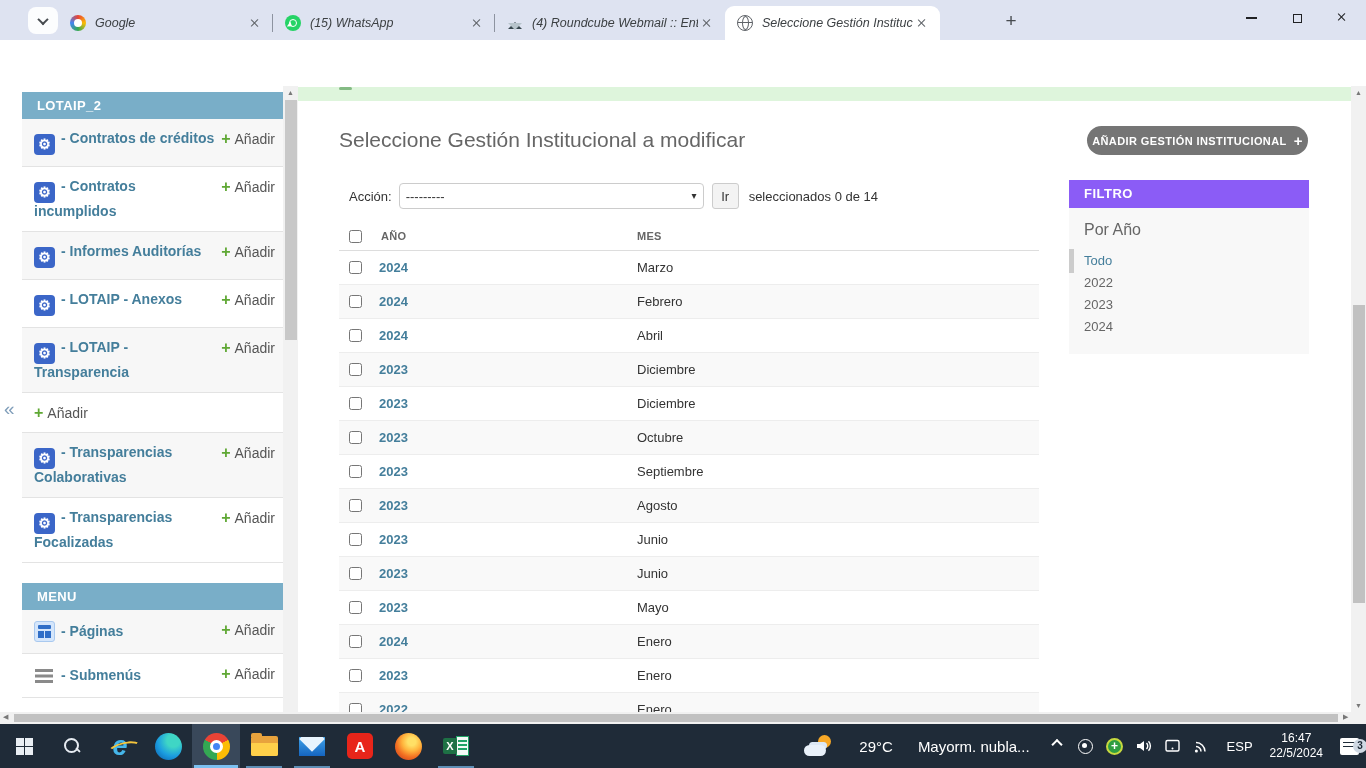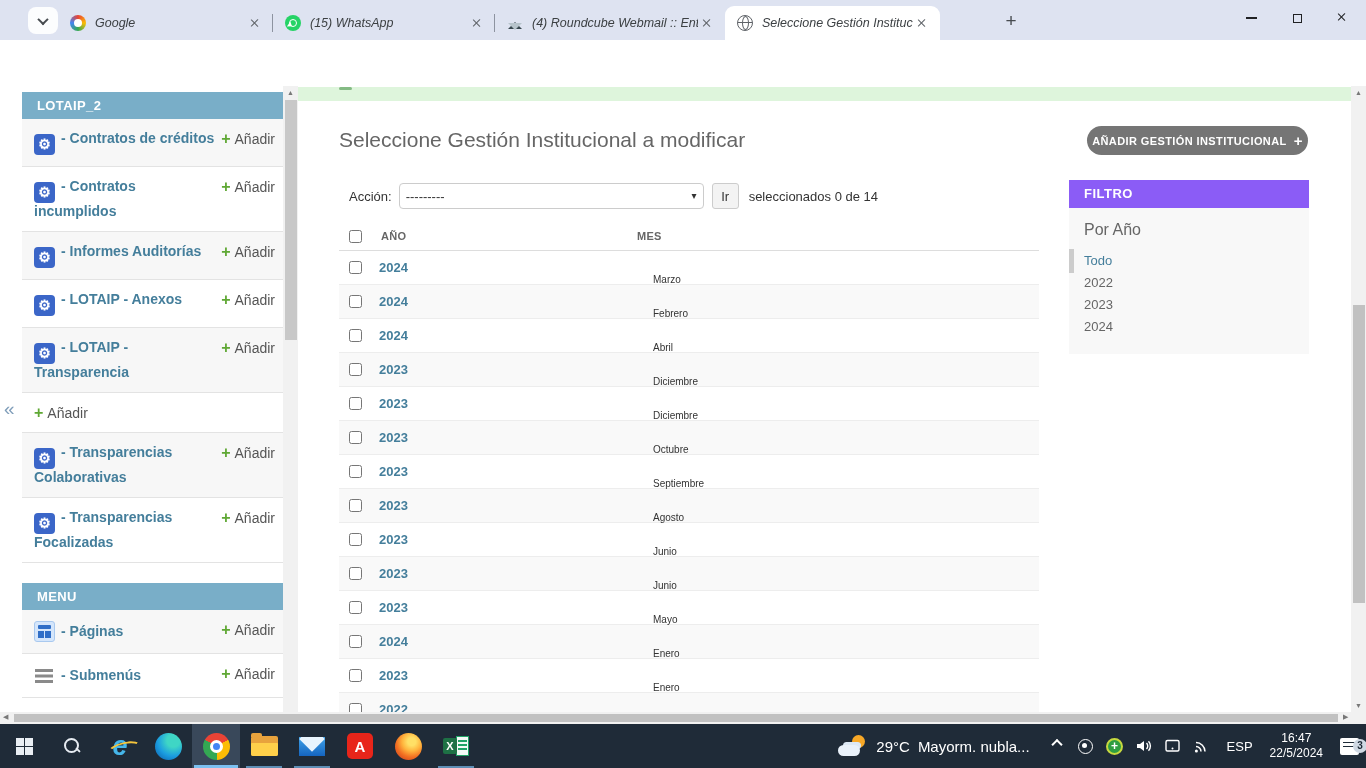--- a/index.html
+++ b/index.html
@@ -99,21 +99,21 @@
   
   .chg-table { position:absolute; left:339px; top:136px; width:700px; }
   .t-head { position:relative; height:29px; border-bottom:1px solid #ddd; }
   .t-head input, .t-row input { position:absolute; left:10px; top:8px; width:13px; height:13px; cursor:pointer; }
   .th { position:absolute; top:8px; font-size:11px; font-weight:bold; color:#666; letter-spacing:.3px; }
   .th.c-year { left:42px; } .th.c-month { left:298px; }
   .t-row { position:relative; height:34px; border-bottom:1px solid #ededed; }
   .t-row:nth-of-type(even) { background:#f9f9f9; }
   .t-row input { top:10px; }
   .cell-year { position:absolute; left:40px; top:9px; font-size:13px; font-weight:bold; color:#447e9b; text-decoration:none; cursor:pointer; }
-  .cell-month { position:absolute; left:298px; top:23px; font-size:10px; color:#333;margin-left:16px; }
+  .cell-month { position:absolute; left:298px; top:9px; font-size:13px; color:#333; }
 
   
   .filter { position:absolute; left:1069px; top:94px; width:240px; }
   .f-header { height:28px; background:#8b5cf6; color:#fff; font-size:13px; font-weight:bold; letter-spacing:.5px; line-height:28px; padding-left:15px; }
   .f-body { background:#f8f8f8; padding:13px 15px 16px; }
   .f-group { font-size:16px; color:#666; margin-bottom:11px; }
   .f-list { list-style:none; }
   .f-list li { position:relative; font-size:13px; color:#666; line-height:22px; cursor:pointer; }
   .f-list li.selected { color:#447e9b; }
   .f-list li.selected::before { content:""; position:absolute; left:-15px; top:-1px; bottom:-1px; width:5px; background:#ccc; }
@@ -148,21 +148,21 @@
   .mail-ic { position:relative; width:26px; height:19px; background:linear-gradient(#3ea2e8,#1565c0); overflow:hidden; }
   .mail-ic::before { content:""; position:absolute; left:0; top:-7px; width:18px; height:18px; background:#e8f4fd; transform:rotate(45deg); left:4px; }
   .adobe-ic { width:26px; height:26px; background:#e8251a; border-radius:5px; color:#fff; font-size:15px; font-weight:bold; display:flex; align-items:center; justify-content:center; }
   .ff-ic { width:27px; height:27px; border-radius:50%; background:radial-gradient(circle at 62% 32%, #ffe066 0 16%, #ffb43d 38%, #f27022 62%, #d4491f 85%, #b5301a 100%); }
   .xl-ic { position:relative; width:26px; height:24px; }
   .xl-sheet { position:absolute; right:0; top:2px; width:13px; height:20px; background:#f4faf6; border:1px solid #21a366; }
   .xl-sheet::before { content:""; position:absolute; left:1px; right:1px; top:3px; height:2px; background:#21a366; box-shadow:0 4px 0 #21a366, 0 8px 0 #21a366; }
   .xl-box { position:absolute; left:0; top:4px; width:14px; height:16px; background:#1e7145; border-radius:2px; color:#fff; font-size:11px; font-weight:bold; text-align:center; line-height:16px; }
 
   .tb-right { margin-left:auto; display:flex; align-items:center; gap:0; color:#fff; }
-  .weather { display:flex; align-items:center; gap:8px; padding:0 10px; cursor:pointer; }
+  .weather { display:flex; align-items:center; gap:25px; padding:0 10px; cursor:pointer; }
   .weather-ic { position:relative; width:30px; height:24px; }
   .weather-ic::before { content:""; position:absolute; right:3px; top:1px; width:13px; height:13px; background:#f7a827; border-radius:50%; }
   .weather-ic::after { content:""; position:absolute; left:0; bottom:2px; width:22px; height:11px; background:#e9f1fa; border-radius:7px; box-shadow:3px -5px 0 -2px #dce8f5; }
   .w-temp, .w-desc { font-size:15px; color:#fff; white-space:nowrap; }
   .tray { display:flex; align-items:center; gap:7px; padding:0 6px; }
   .tray-ic { width:22px; height:22px; display:flex; align-items:center; justify-content:center; cursor:pointer; }
   .chev-up { width:8px; height:8px; border-left:2px solid #fff; border-bottom:2px solid #fff; transform:rotate(135deg) translate(-1px,1px); }
   .rec-ic { position:relative; width:15px; height:15px; border:1.8px solid #fff; border-radius:50%; }
   .rec-ic::after { content:""; position:absolute; left:3.2px; top:3.2px; width:5px; height:5px; background:#fff; border-radius:50%; }
   .av-ic { width:17px; height:17px; border-radius:50%; background:#2f9e41; border:2px solid #c7d93f; color:#fff; font-size:12px; font-weight:bold; line-height:13px; text-align:center; }

